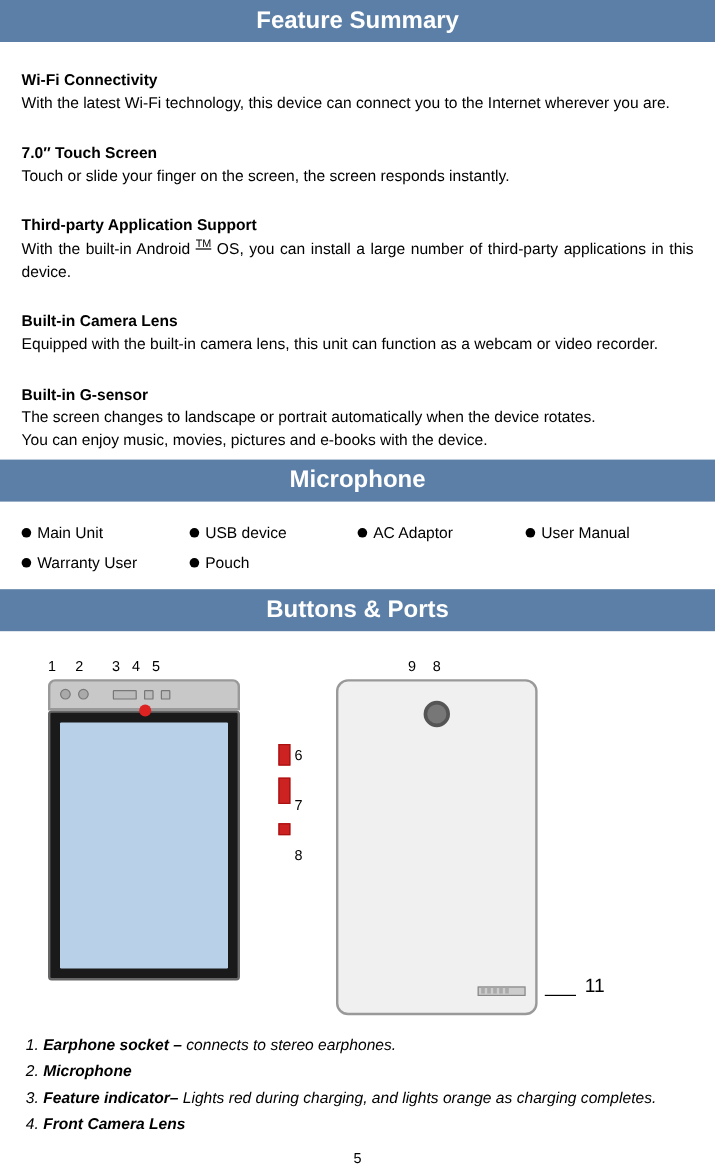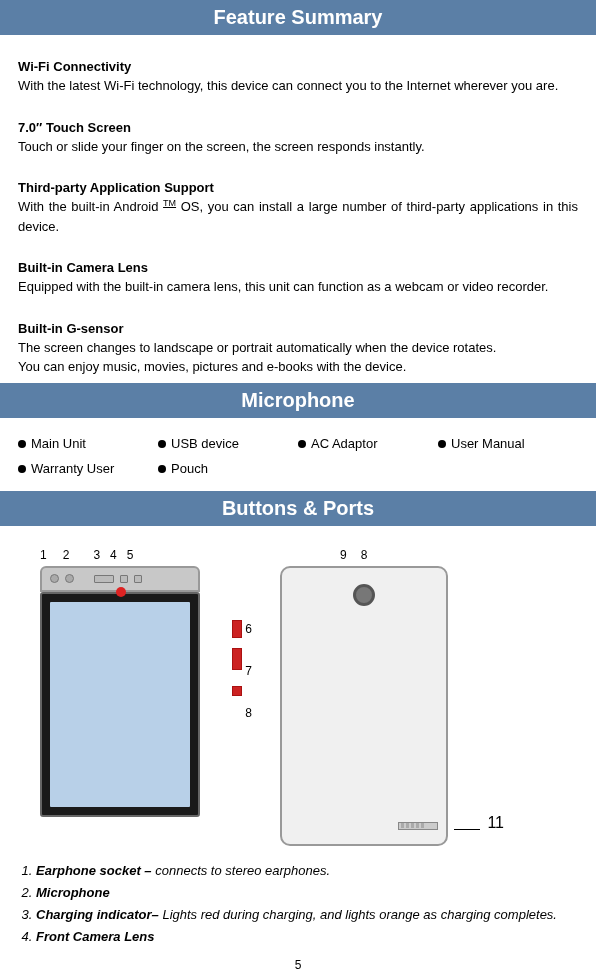--- a/index.html
+++ b/index.html
@@ -233,17 +233,17 @@
 
     <div style="position:absolute;bottom:14px;right:-24px;font-size:16px;">11</div>
     <div style="position:absolute;bottom:16px;right:0px;width:26px;border-top:1px solid #000;"></div>
   </div>
 
 </div>
 
 <ol class="numbered-list">
   <li><b>Earphone socket –</b><span> connects to stereo earphones.</span></li>
   <li><b>Microphone</b></li>
-  <li><b>Charging indicator–</b><span> Lights red during charging, and lights orange as charging completes.</span></li>
+  <li><b>Feature indicator–</b><span> Lights red during charging, and lights orange as charging completes.</span></li>
   <li><b>Front Camera Lens</b></li>
 </ol>
 
 <div class="page-num">5</div>
 
 </body></html>

